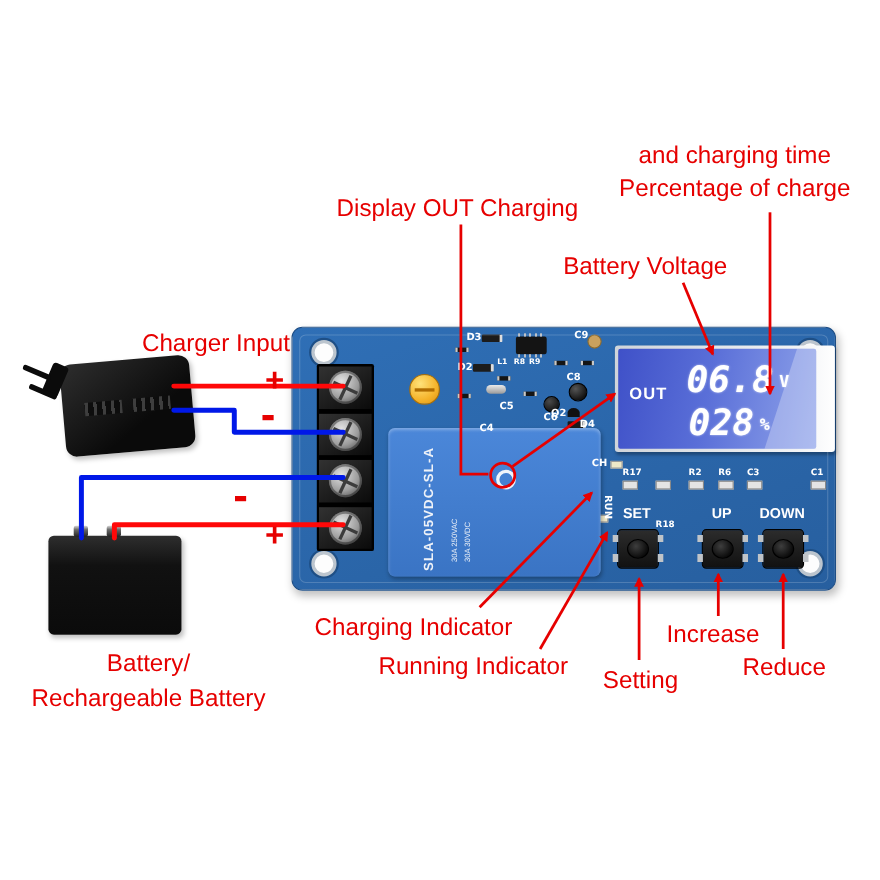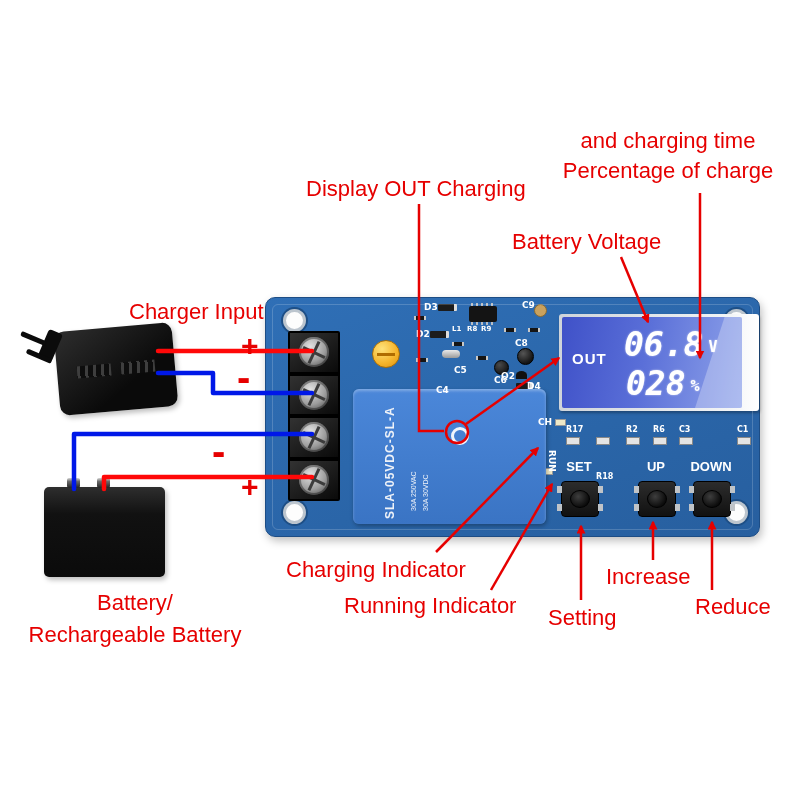--- a/index.html
+++ b/index.html
@@ -9,21 +9,21 @@
   
   .ann{position:absolute;color:#e60000;font-size:22px;line-height:30px;white-space:nowrap;z-index:60;}
   .ann-percentage{left:550px;top:126px;width:236px;text-align:center;}
   .ann-display-out{left:281px;top:174px;margin-left:25px;}
   .ann-batt-v{left:512px;top:227px;}
   .ann-charger-input{left:129px;top:297px;}
   .ann-charging{left:286px;top:555px;}
   .ann-running{left:344px;top:591px;}
   .ann-setting{left:548px;top:603px;}
   .ann-increase{left:606px;top:562px;}
-  .ann-reduce{left:675px;top:592px;margin-left:20px;}
+  .ann-reduce{left:675px;top:592px;}
   .ann-batt1{left:40px;top:588px;width:190px;text-align:center;}
   .ann-batt2{left:15px;top:620px;width:240px;text-align:center;}
   .sign{position:absolute;color:#e60000;font-weight:700;z-index:60;line-height:1;}
   .sign-plus-top{left:241px;top:331px;font-size:30px;}
   .sign-minus-top{left:237px;top:357px;font-size:40px;}
   .sign-minus-bat{left:212px;top:431px;font-size:40px;}
   .sign-plus-bat{left:241px;top:472px;font-size:30px;}
 
   
   .charger{position:absolute;left:57px;top:327px;width:118px;height:84px;z-index:6;

